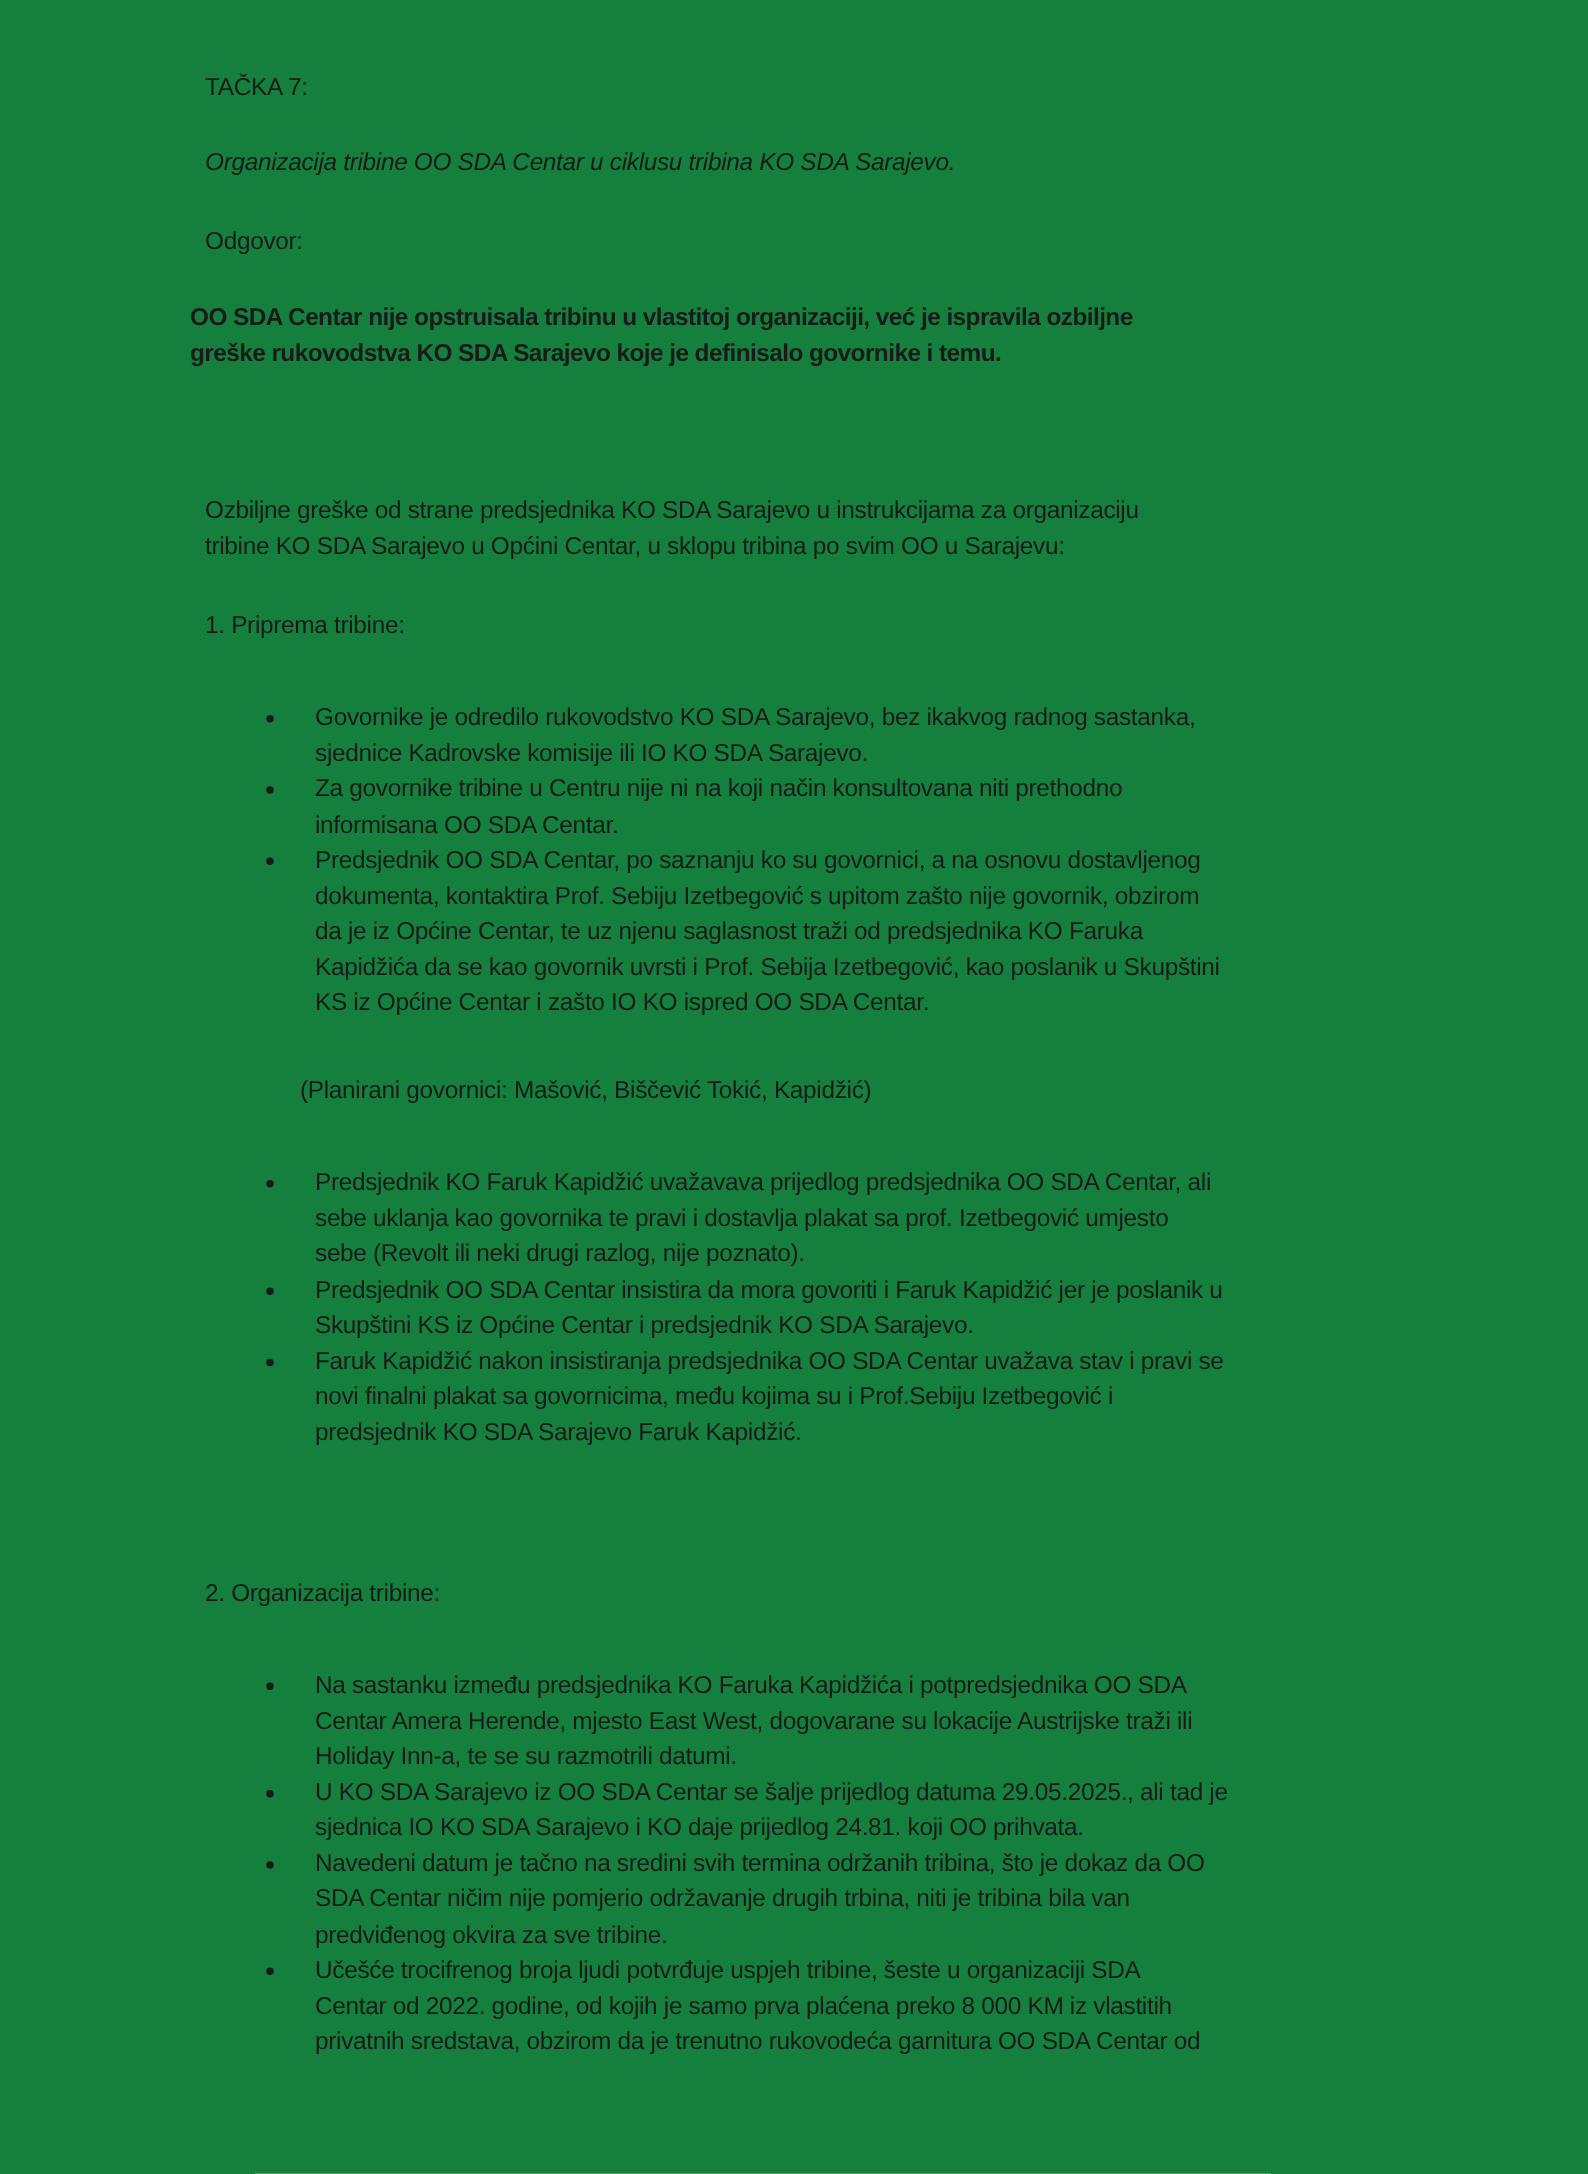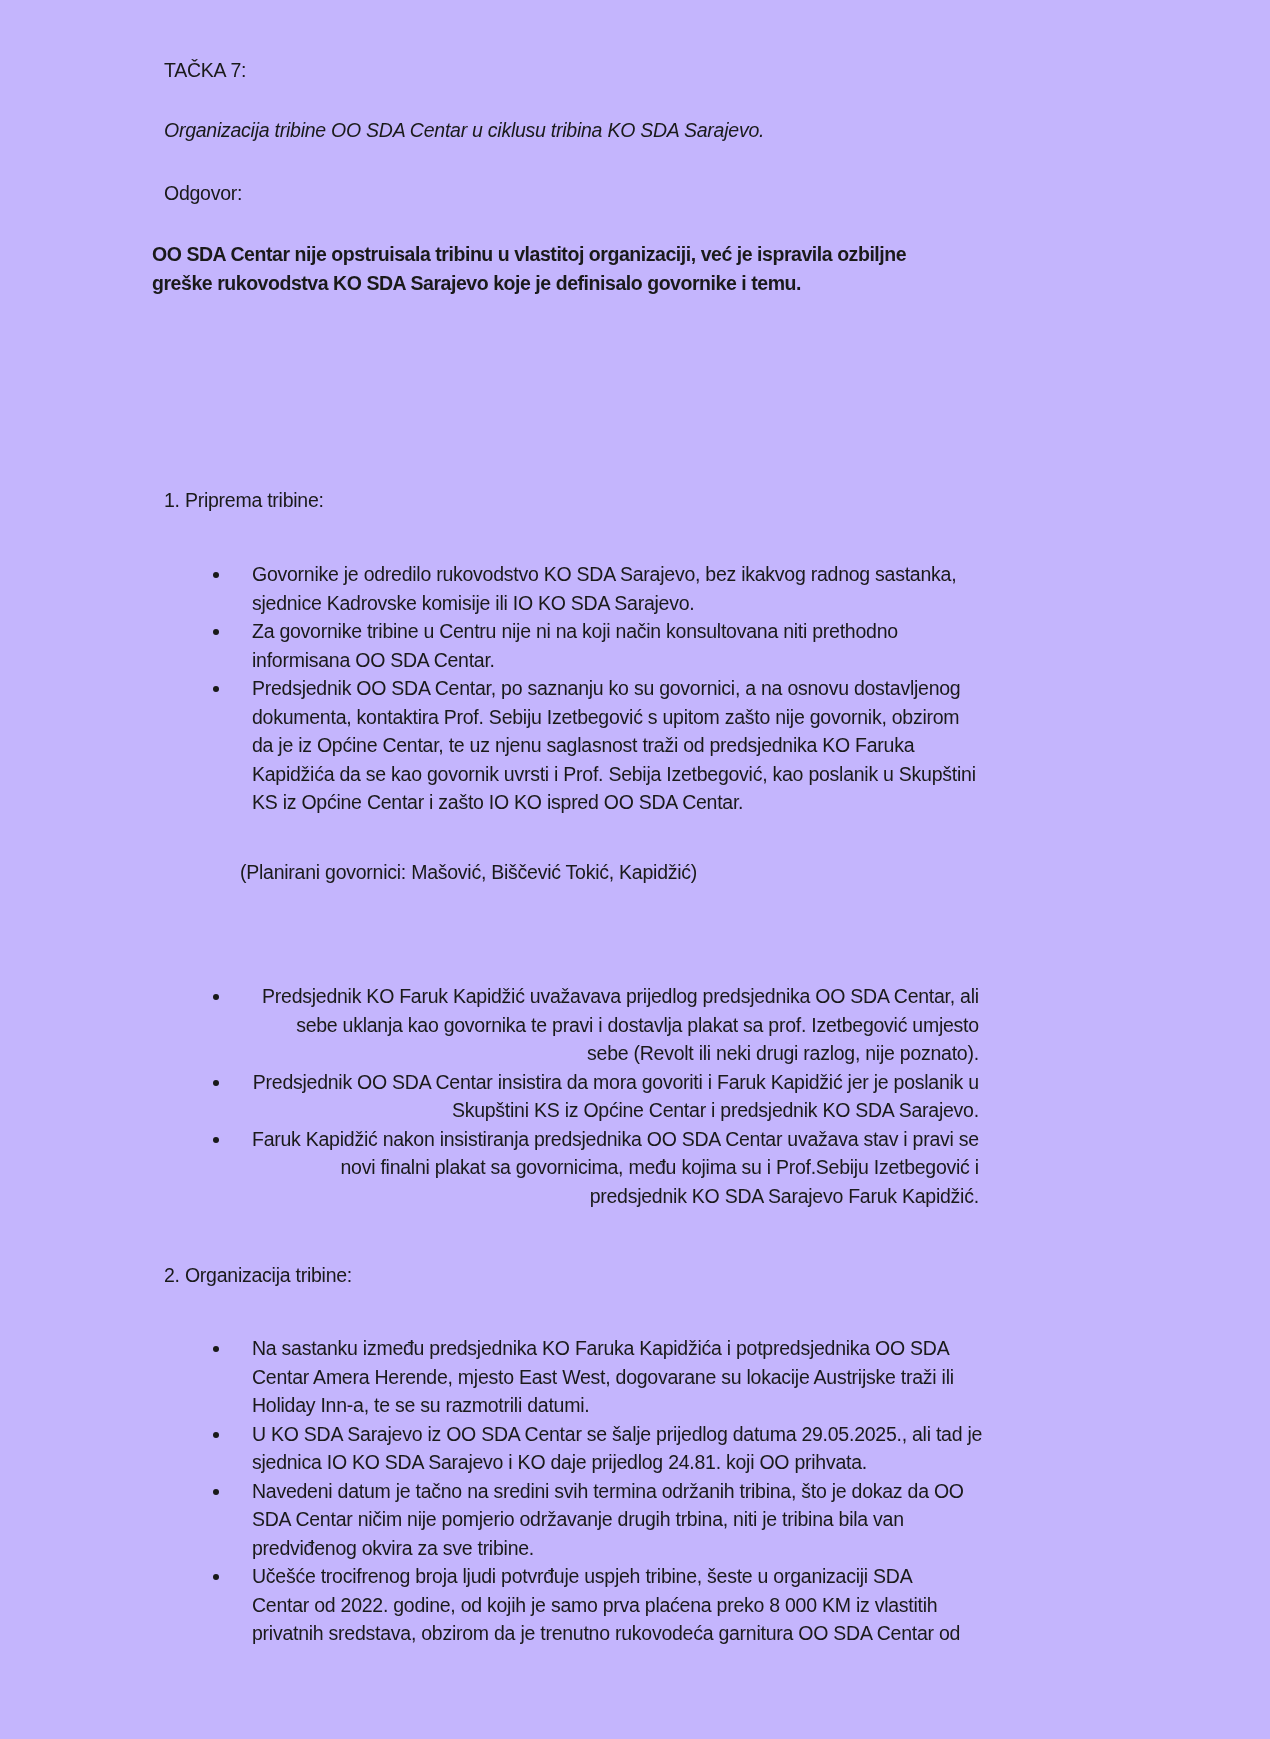--- a/index.html
+++ b/index.html
@@ -15,21 +15,21 @@
       font-family: "Liberation Sans", sans-serif;
       color: #1a1a1a;
       font-size: 19.5px;
       letter-spacing: -0.25px;
     }
     .page {
       position: absolute;
       left: 0; top: 0;
       width: 1270px;
       height: 1739px;
-      background: #c4b5fd;
+      background: #15803d;
     }
     .abs {
       position: absolute;
       white-space: nowrap;
     }
     .line { line-height: 28.5px; }
     .heading { left: 164px; top: 56px; }
     .subject { left: 164px; top: 116px; font-style: italic; }
     .answer-label { left: 164px; top: 179px; text-underline-offset: 3px; }
     .answer-text { left: 152px; top: 240px; font-weight: bold; letter-spacing: -0.45px; }
@@ -54,40 +54,44 @@
       position: absolute;
       left: 201px;
       top: 12px;
       width: 6px;
       height: 6px;
       border-radius: 50%;
       background: #1a1a1a;
     }
     .b1 { top: 548px; }
     .planned { left: 240px; top: 858px; }
-    .b2 { top: 970px; text-align: right; }
+    .b2 { top: 920px; }
     .b3 { top: 1322px; }
     .txt-line { display: block; }
   </style>
 </head>
 <body>
 
 <div class="page">
 
   <div class="abs line heading">TAČKA 7:</div>
 
   <div class="abs line subject">Organizacija tribine OO SDA Centar u ciklusu tribina KO SDA Sarajevo.</div>
 
   <div class="abs line answer-label">Odgovor:</div>
 
   <div class="abs line answer-text">
     <span class="txt-line">OO SDA Centar nije opstruisala tribinu u vlastitoj organizaciji, već je ispravila ozbiljne</span>
     <span class="txt-line">greške rukovodstva KO SDA Sarajevo koje je definisalo govornike i temu.</span>
   </div>
 
+  <div class="abs line intro">
+    <span class="txt-line">Ozbiljne greške od strane predsjednika KO SDA Sarajevo u instrukcijama za organizaciju</span>
+    <span class="txt-line">tribine KO  SDA Sarajevo u Općini Centar, u sklopu tribina po svim OO u Sarajevu:</span>
+  </div>
 
   <div class="abs line sec1">1. Priprema tribine:</div>
 
   <ul class="bullets b1">
     <li>
       <span class="dot"></span>
       <span class="txt-line">Govornike je odredilo rukovodstvo KO SDA Sarajevo, bez ikakvog radnog sastanka,</span>
       <span class="txt-line">sjednice Kadrovske komisije ili IO KO SDA Sarajevo.</span>
     </li>
     <li>

